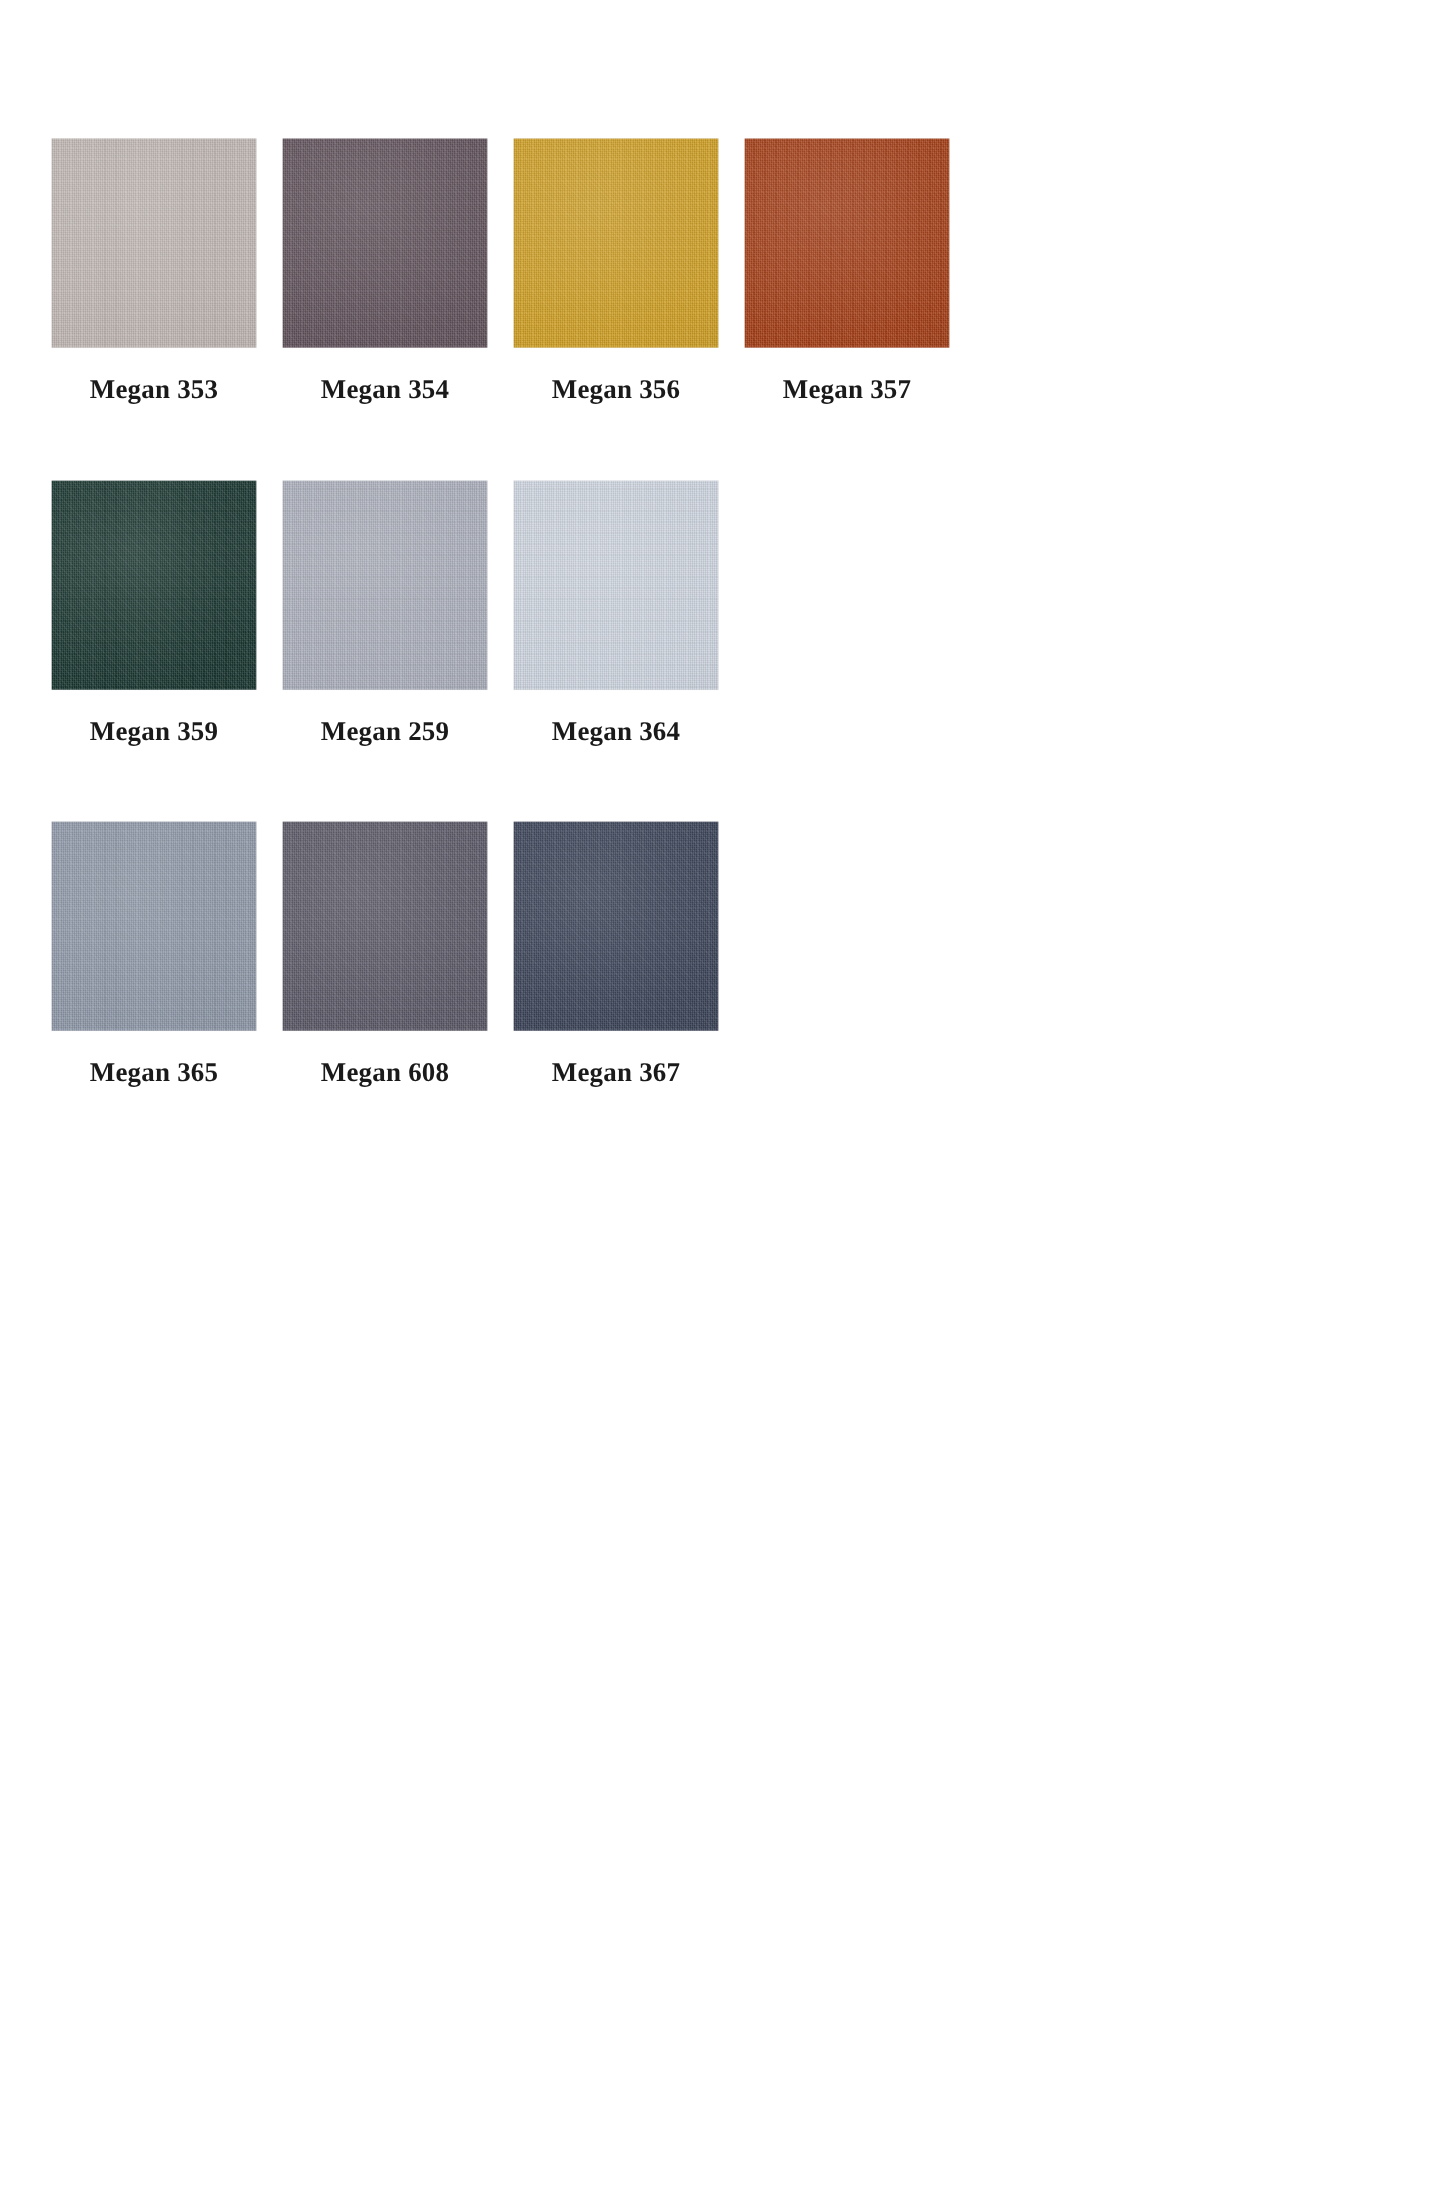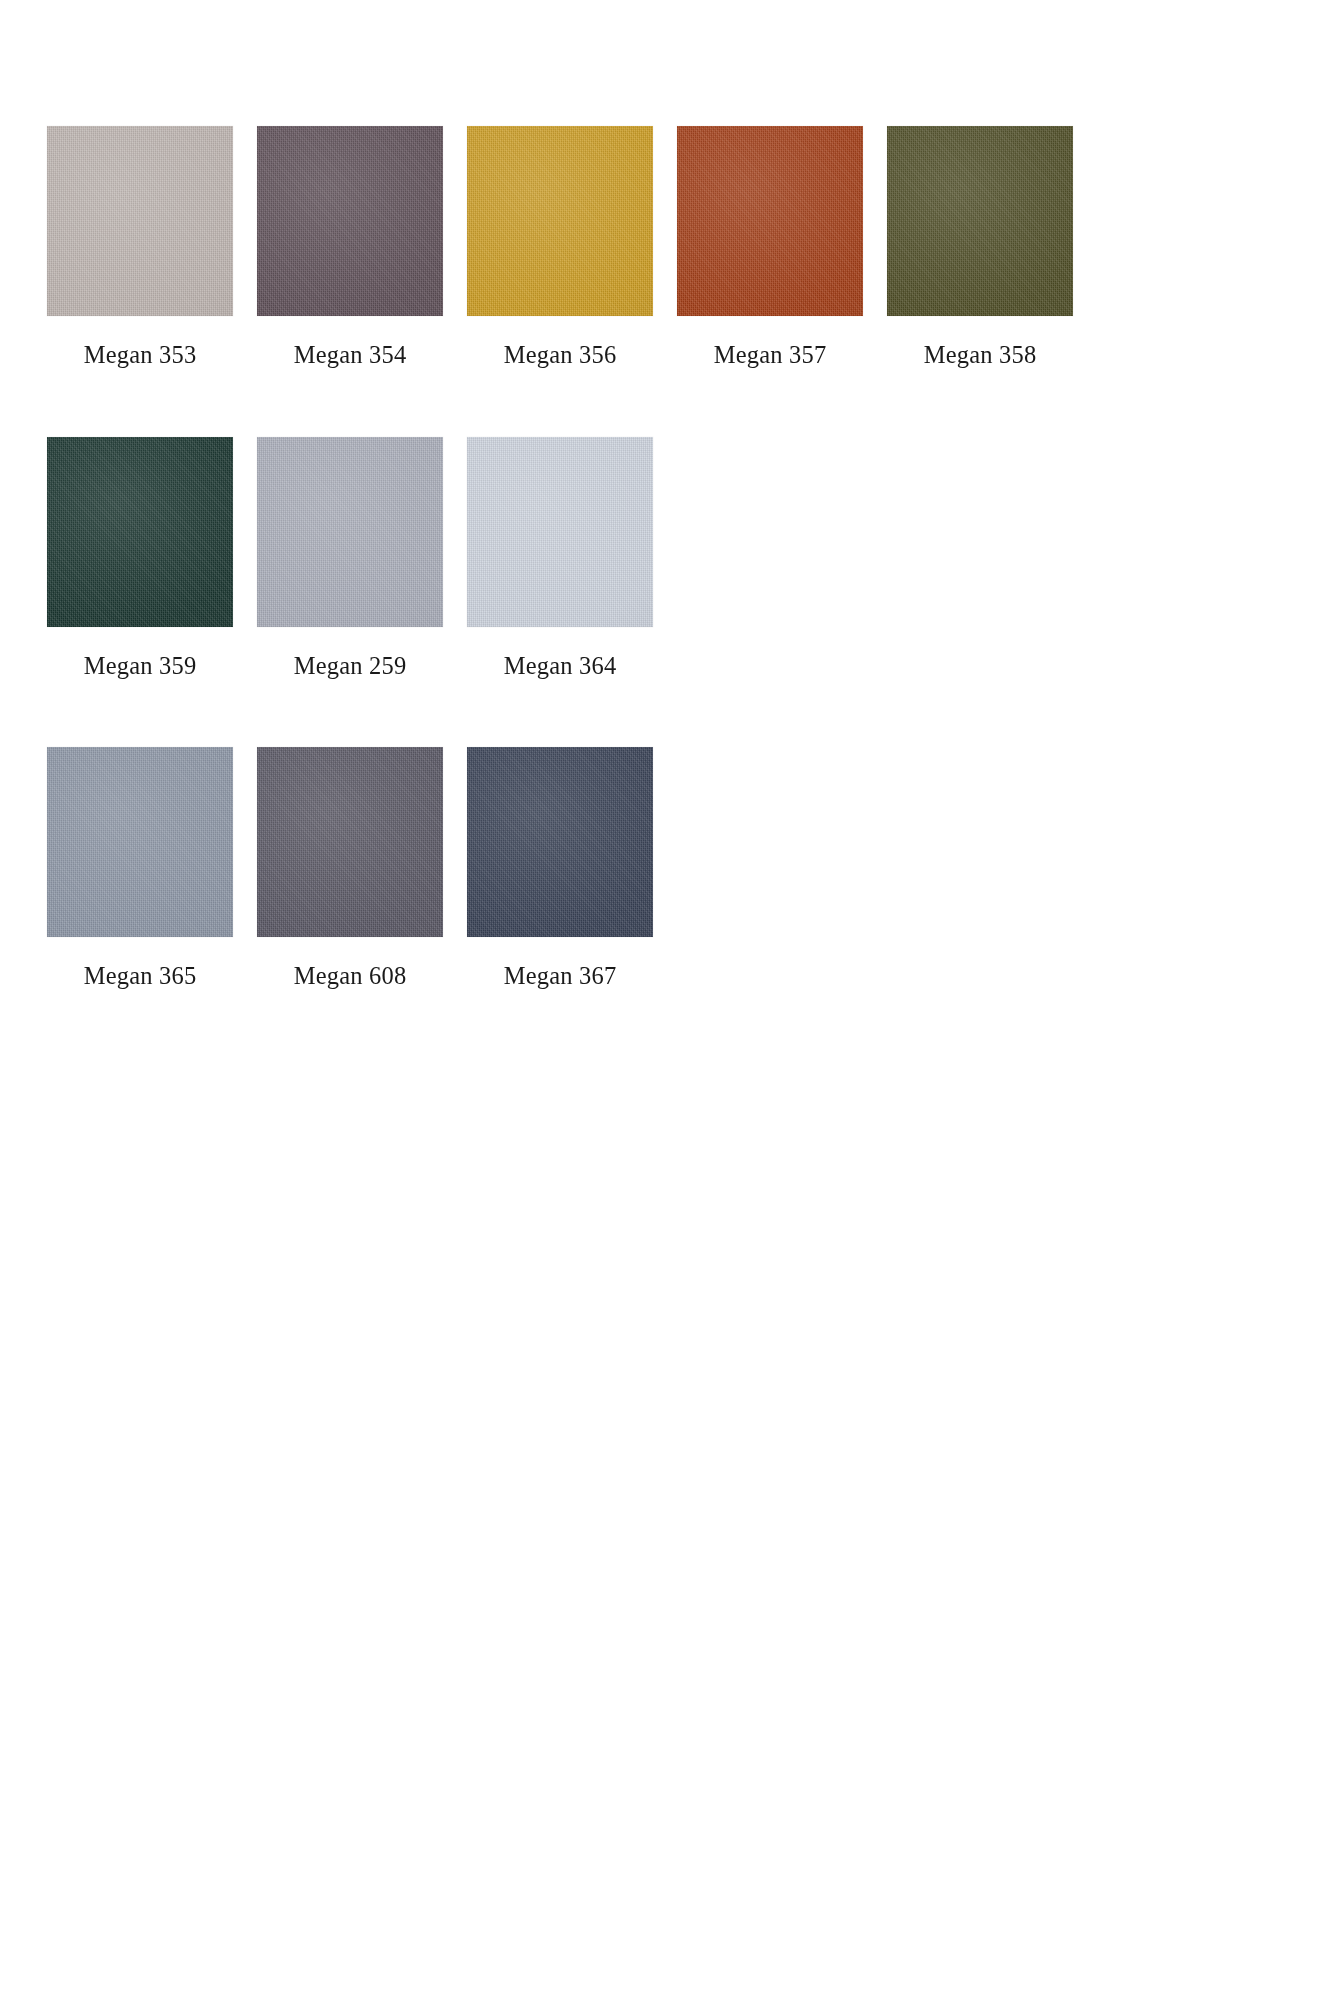--- a/index.html
+++ b/index.html
@@ -38,20 +38,21 @@
     align-items: flex-start;
     margin-bottom: 69px;
   }
 
   .swatch-cell {
     width: 152px;
     margin-right: 58px;
     display: flex;
     flex-direction: column;
     align-items: center;
+    font-weight: bold;
   }
   .swatch-cell:last-child { margin-right: 0; }
 
   .swatch-chip {
     width: 186px;
     height: 190px;
     position: relative;
     overflow: hidden;
     background-color: #bdb4b0;
     box-shadow: 0 0 0 0.5px rgba(0,0,0,0.04);
@@ -120,24 +121,20 @@
           <div class="swatch-label">Megan 354</div>
         </div>
         <div class="swatch-cell">
           <div class="swatch-chip" style="background-color: rgb(203, 156, 35);"></div>
           <div class="swatch-label">Megan 356</div>
         </div>
         <div class="swatch-cell">
           <div class="swatch-chip" style="background-color: rgb(162, 61, 22);"></div>
           <div class="swatch-label">Megan 357</div>
         </div>
-        <div class="swatch-cell">
-          <div class="swatch-chip" style="background-color: rgb(78, 77, 38);"></div>
-          <div class="swatch-label">Megan 358</div>
-        </div>
       </div>
       <div class="swatch-row">
         <div class="swatch-cell">
           <div class="swatch-chip" style="background-color: rgb(25, 53, 47);"></div>
           <div class="swatch-label">Megan 359</div>
         </div>
         <div class="swatch-cell">
           <div class="swatch-chip" style="background-color: rgb(169, 173, 185);"></div>
           <div class="swatch-label">Megan 259</div>
         </div>

